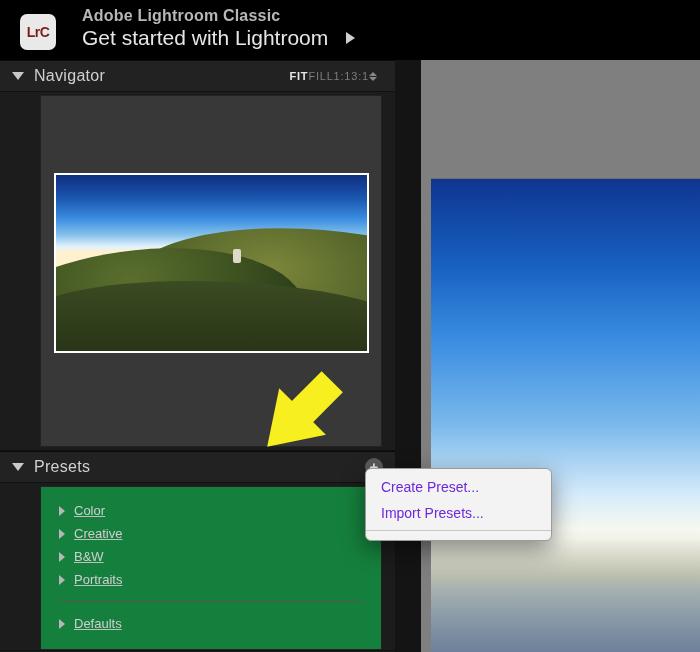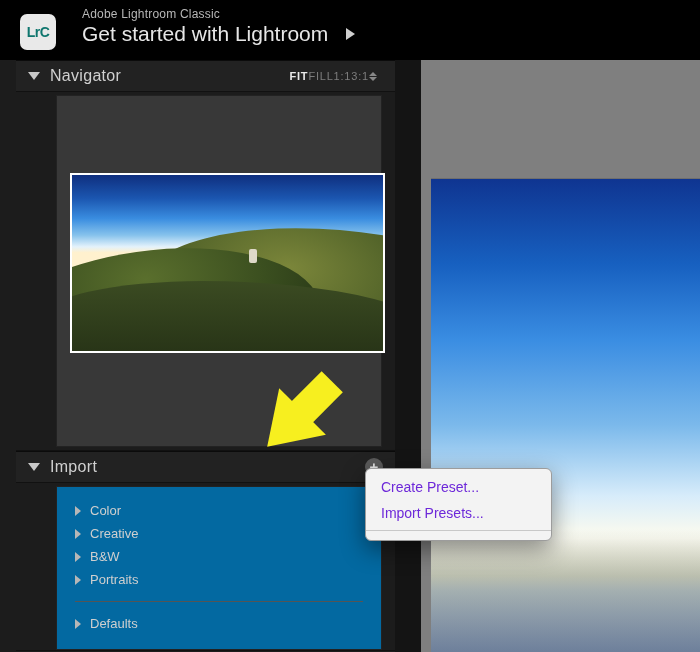--- a/index.html
+++ b/index.html
@@ -21,37 +21,38 @@
     background: #000;
   }
   .app-icon {
     position: absolute;
     left: 20px;
     top: 14px;
     width: 36px;
     height: 36px;
     border-radius: 7px;
     background: #e9e9e9;
-    color: #0f766e;
+    color: #7f1d1d;
     font-weight: 700;
     font-size: 14px;
     display: flex;
     align-items: center;
     justify-content: center;
     letter-spacing: -0.5px;
   }
   .header-text {
     position: absolute;
     left: 82px;
     top: 7px;
   }
   .header-small {
-    font-size: 12px;
+    font-size: 16px;
     color: #b7b7b7;
     letter-spacing: 0.2px;
+    font-weight: bold;
   }
   .header-large {
     font-size: 21px;
     color: #e6e6e6;
     margin-top: 1px;
     display: flex;
     align-items: center;
     gap: 18px;
     font-weight: 300;
   }
@@ -69,21 +70,21 @@
     top: 60px;
     width: 700px;
     height: 592px;
     display: flex;
   }
   .left-col {
     width: 395px;
     background: #1c1c1c;
     position: relative;
     box-sizing: border-box;
-    padding: 0 0 0 16px;
+    padding: 0 0 0 0;
   }
   .gutter {
     width: 26px;
     background: #141414;
   }
   .right-col {
     flex: 1;
     background: #7f7f7f;
     position: relative;
   }
@@ -194,26 +195,27 @@
     background: linear-gradient(180deg,#3b4b22 0%, #1a240f 100%);
     border-radius: 40% 60% 0 0 / 30% 50% 0 0;
   }
   .figure {
     position:absolute; left:57%; top:42%; width:8px; height:14px;
     background:#ded9c8; border-radius:2px;
   }
 
   
   .presets-body {
-    background: #0369a1;
+    background: #15803d;
     margin: 3px 13px 0 40px;
     border: 1px solid #222;
     padding: 12px 18px 14px 18px;
     min-height: 150px;
     box-sizing: border-box;
+    text-decoration: underline;
   }
   .preset-item {
     display: flex;
     align-items: center;
     gap: 9px;
     font-size: 13px;
     color: #cfcfcf;
     padding: 4px 0;
   }
   .preset-item .tri {
@@ -336,21 +338,21 @@
           <div class="hill1"></div>
           <div class="hill3"></div>
           <div class="figure"></div>
         </div>
       </div>
     </div>
 
     <div class="panel">
       <div class="panel-header">
         <span class="disclosure"></span>
-        <span>Import</span>
+        <span>Presets</span>
         <span class="plus-btn">
           <span>+</span>
         </span>
       </div>
       <div class="presets-body">
         <div class="preset-item">
           <span class="tri"></span>
           <span>Color</span>
         </div>
         <div class="preset-item">

